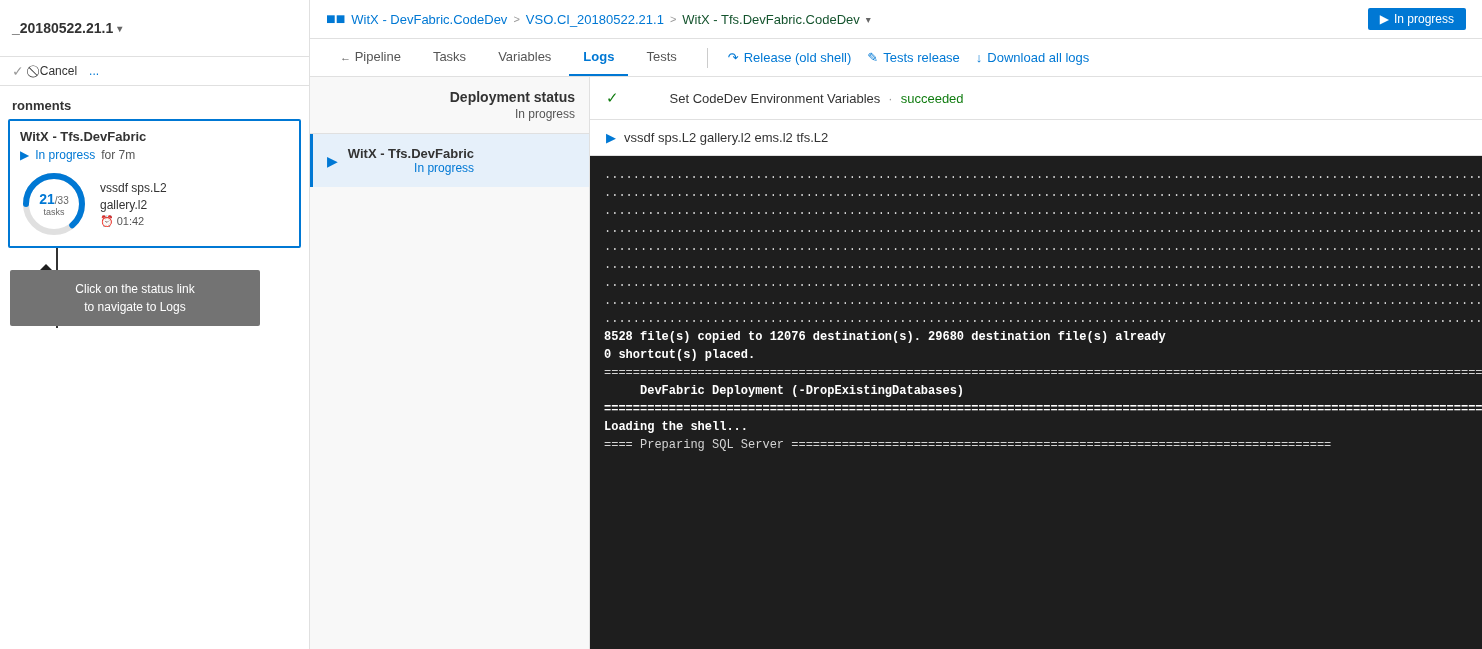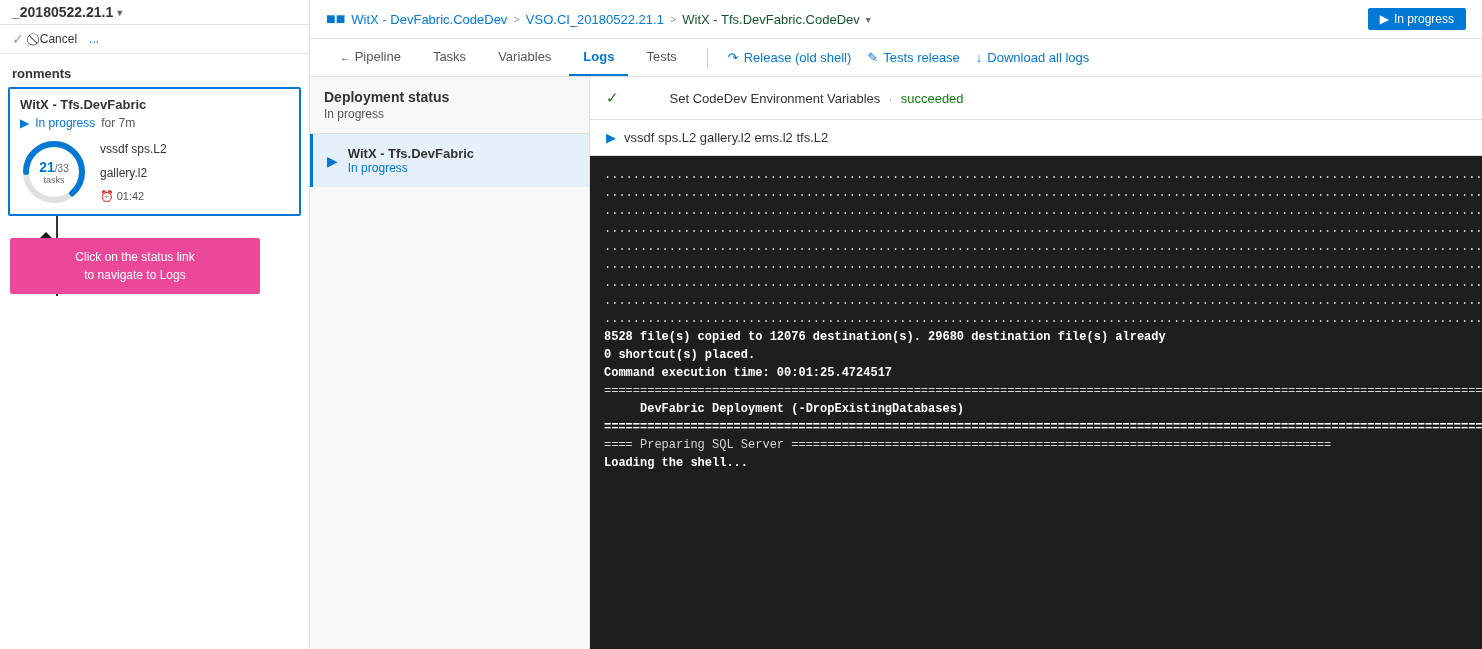--- a/index.html
+++ b/index.html
@@ -18,21 +18,21 @@
     .left-panel {
       width: 310px;
       min-width: 310px;
       background: #fff;
       border-right: 1px solid #e0e0e0;
       display: flex;
       flex-direction: column;
       overflow: hidden;
     }
     .left-top-bar {
-      padding: 4px 12px;
+      padding: 20px 12px;
       border-bottom: 1px solid #e0e0e0;
       display: flex;
       align-items: center;
       gap: 8px;
     }
     .left-top-bar .release-name {
       font-size: 14px;
       font-weight: 600;
       color: #333;
       display: flex;
@@ -122,40 +122,40 @@
       font-size: 10px;
       color: #666;
     }
     .circle-label .tasks-lbl {
       font-size: 9px;
       color: #666;
     }
     .env-details {
       display: flex;
       flex-direction: column;
-      gap: 10px;
+      gap: 3px;
     }
     .env-details .detail-name {
       font-size: 12px;
       color: #333;
       font-weight: 500;
     }
     .env-details .detail-time {
       font-size: 11px;
       color: #555;
       display: flex;
       align-items: center;
       gap: 3px;
     }
     
     .tooltip-box {
       position: absolute;
       bottom: -80px;
       left: 0;
-      background: #ec4899;
+      background: #737373;
       color: #fff;
       font-size: 12px;
       padding: 10px 24px;
       border-radius: 2px;
       width: 250px;
       text-align: center;
       line-height: 1.5;
       z-index: 10;
     }
     .tooltip-box::before {
@@ -257,20 +257,21 @@
       flex: 1;
       display: flex;
       overflow: hidden;
     }
     
     .deploy-sidebar {
       width: 280px;
       min-width: 280px;
       border-right: 1px solid #e0e0e0;
       background: #f8f8f8;
+      text-align: right;
     }
     .deploy-sidebar-header {
       padding: 12px 14px;
       border-bottom: 1px solid #e0e0e0;
     }
     .deploy-sidebar-header .ds-title {
       font-size: 14px;
       font-weight: 600;
       color: #333;
     }
@@ -517,22 +518,21 @@
           <div class="t-line">............................................................................................................................</div>
           <div class="t-line">............................................................................................................................</div>
           <div class="t-line">............................................................................................................................</div>
           <div class="t-line">............................................................................................................................</div>
           <div class="t-line">............................................................................................................................</div>
           <div class="t-line">............................................................................................................................</div>
           <div class="t-line">............................................................................................................................</div>
           <div class="t-line">............................................................................................................................</div>
           <div class="t-line t-bold">8528 file(s) copied to 12076 destination(s). 29680 destination file(s) already</div>
           <div class="t-line t-bold">0 shortcut(s) placed.</div>
-          <div class="t-line t-bold">Command execution time: 00:01:25.4724517</div>
           <div class="t-line">============================================================================================================================</div>
           <div class="t-line t-bold">     DevFabric Deployment (-DropExistingDatabases)</div>
           <div class="t-line t-bold">============================================================================================================================</div>
+          <div class="t-line t-bold">Loading the shell...</div>
           <div class="t-line">==== Preparing SQL Server ===========================================================================</div>
-          <div class="t-line t-bold">Loading the shell...</div>
         </div>
     </div>
   </div>
 </div>
 
 </body></html>

